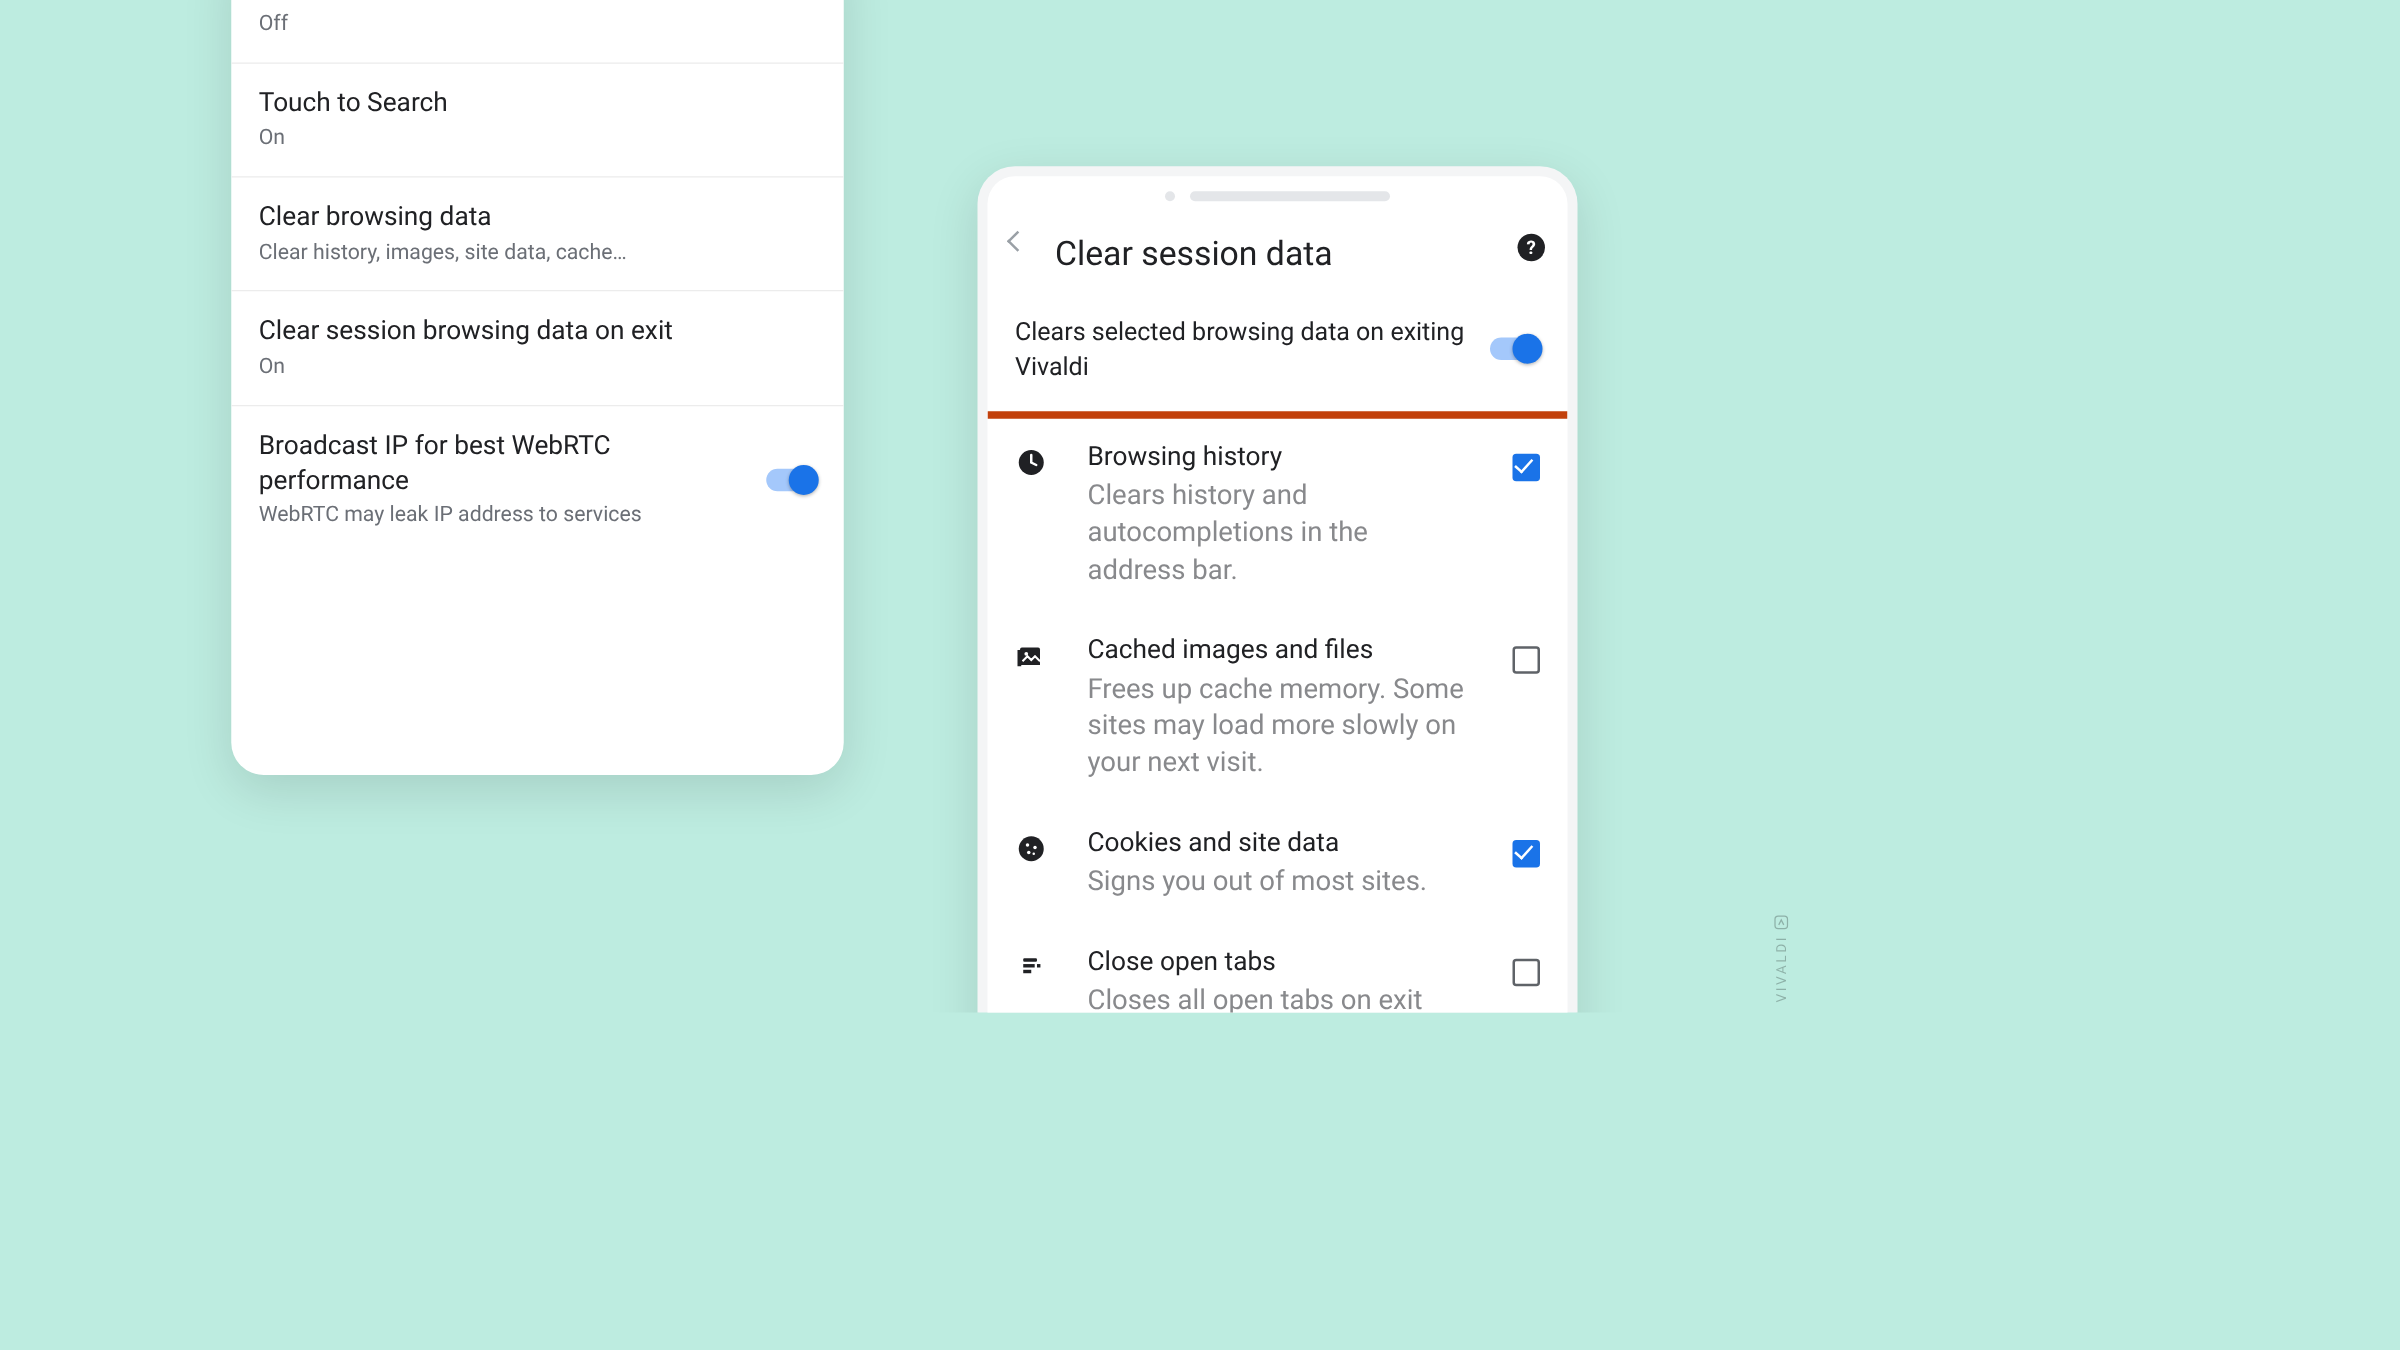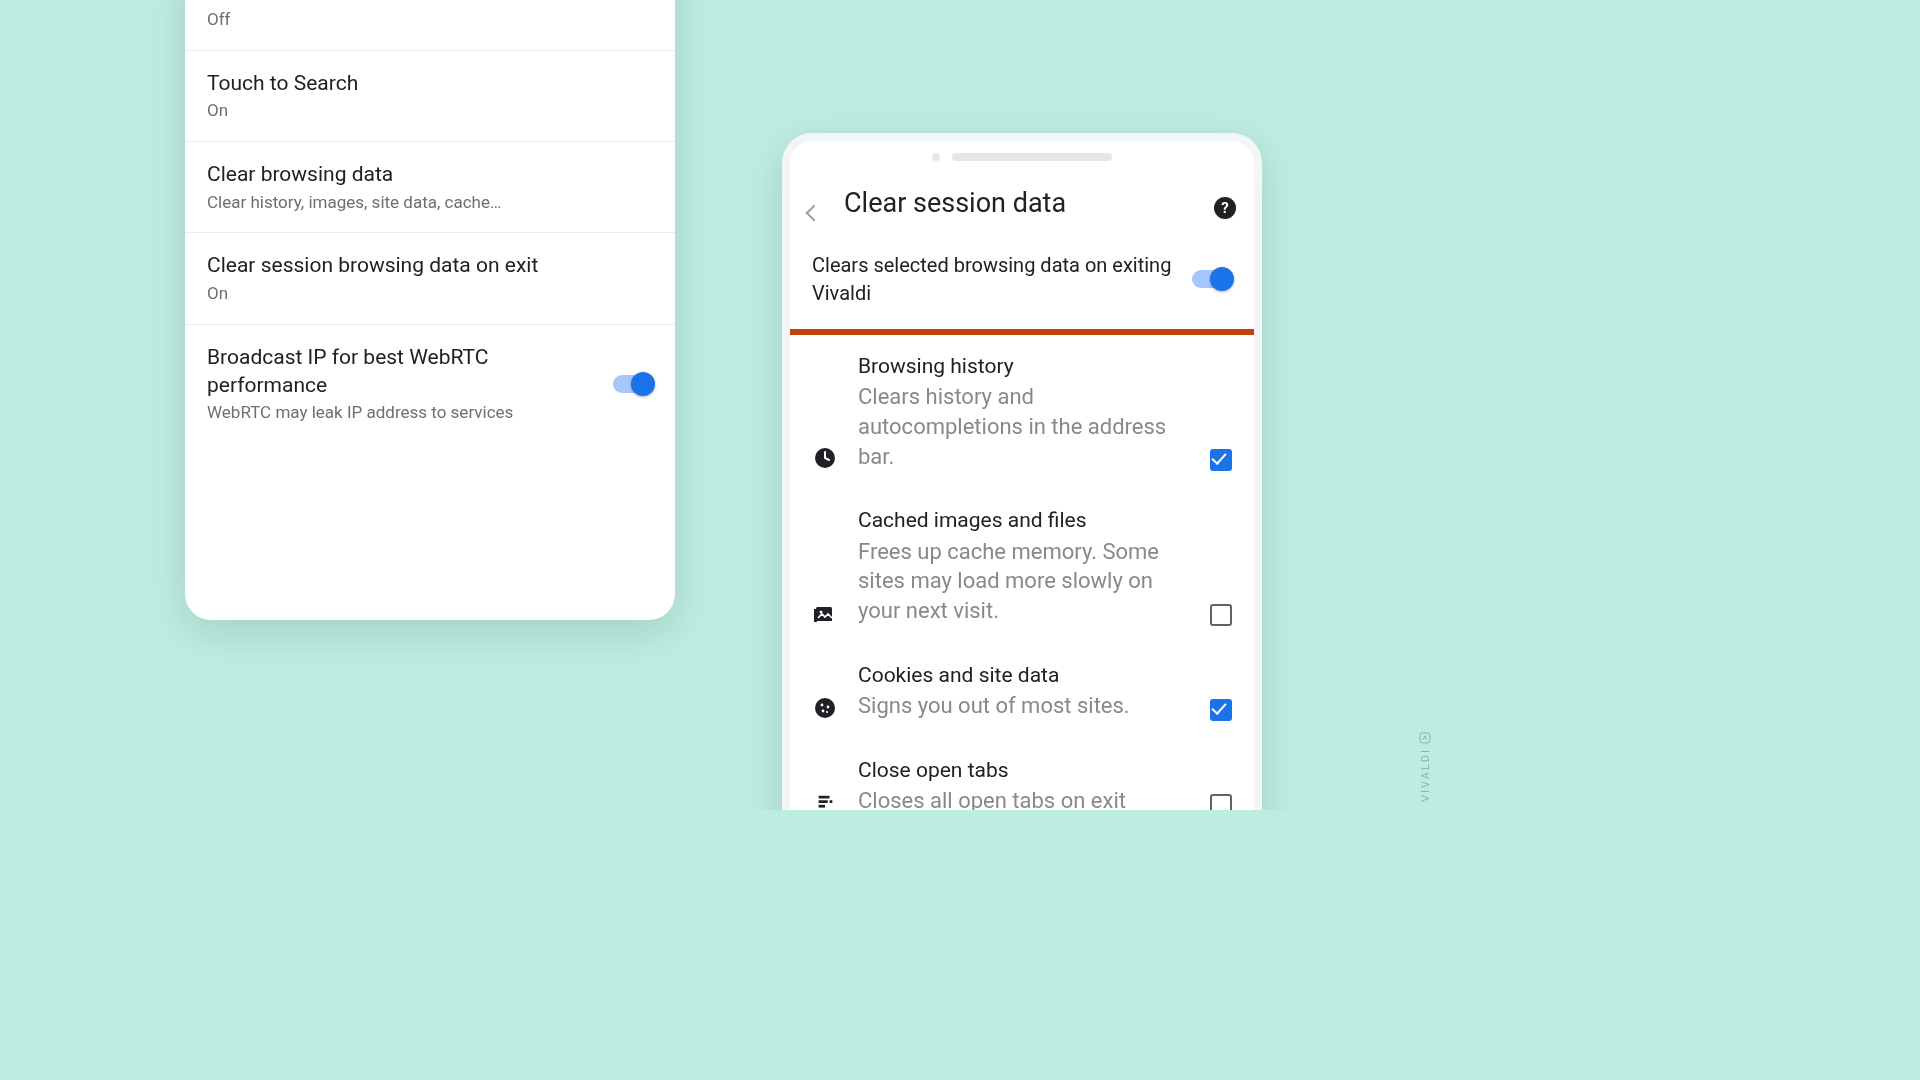--- a/index.html
+++ b/index.html
@@ -85,21 +85,21 @@
     position: absolute; top: -3px;
     width: 24px; height: 24px; border-radius: 50%;
     box-shadow: 0 1px 3px rgba(0,0,0,0.3);
   }
   .toggle.off { background: #c4c7cb; }
   .toggle.off::after { left: -2px; background: #fafafa; }
   .toggle.on { background: #a4c8fb; }
   .toggle.on::after { right: -2px; background: #1a73e8; }
   .header {
     display: flex;
-    align-items: flex-end;
+    align-items: flex-start;
     padding: 20px 18px 18px;
     gap: 24px;
   }
   .back-chevron {
     width: 12px; height: 12px;
     border-left: 2.5px solid #9aa0a6;
     border-bottom: 2.5px solid #9aa0a6;
     transform: rotate(45deg);
     cursor: pointer;
   }
@@ -118,21 +118,21 @@
   }
   .master-row {
     padding: 14px 22px 22px;
     display: flex; align-items: center; gap: 18px;
     border-bottom: 6px solid #c2410c;
   }
   .master-label {
     flex: 1; font-size: 20px; color: #202124; line-height: 1.4;
   }
   .option-row {
-    display: flex; align-items: flex-end; gap: 20px;
+    display: flex; align-items: flex-start; gap: 32px;
     padding: 18px 22px;
   }
   .option-icon {
     width: 26px; height: 26px; display:flex; align-items:center; justify-content:center;
     margin-top: 4px; flex-shrink:0;
   }
   .option-text { flex: 1; }
   .option-title {
     font-size: 21px; color: #202124; line-height:1.3;
   }

